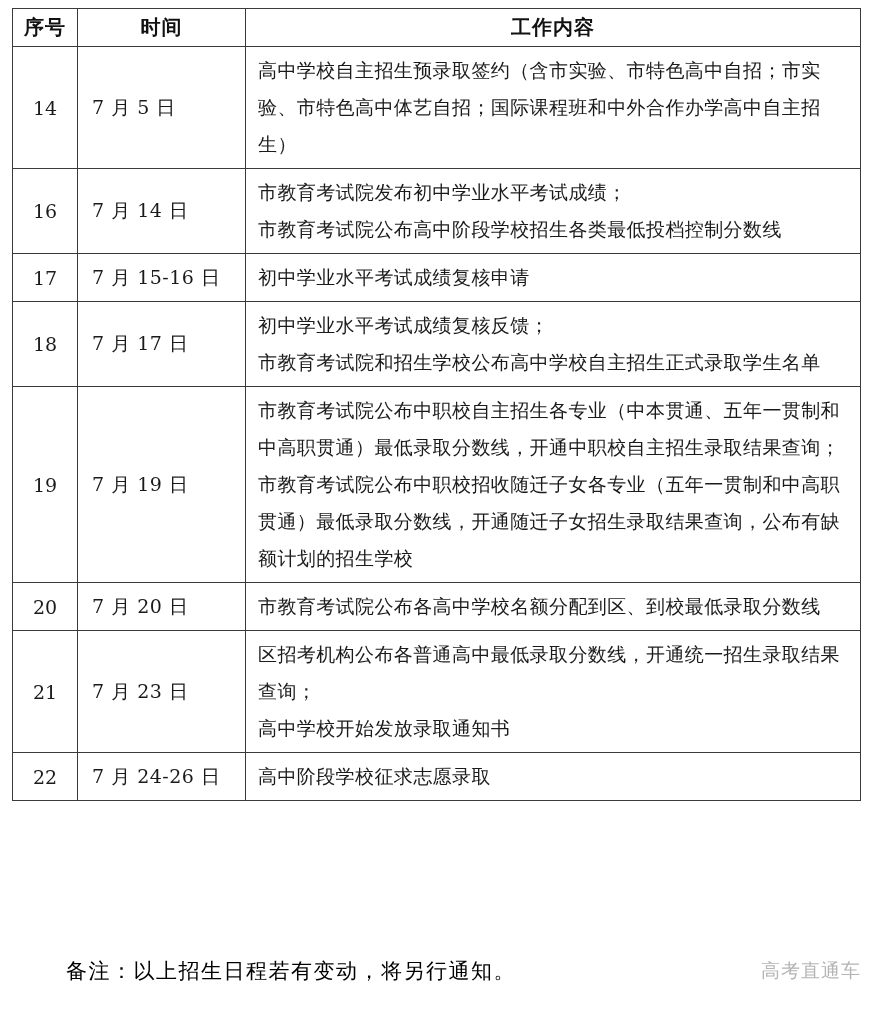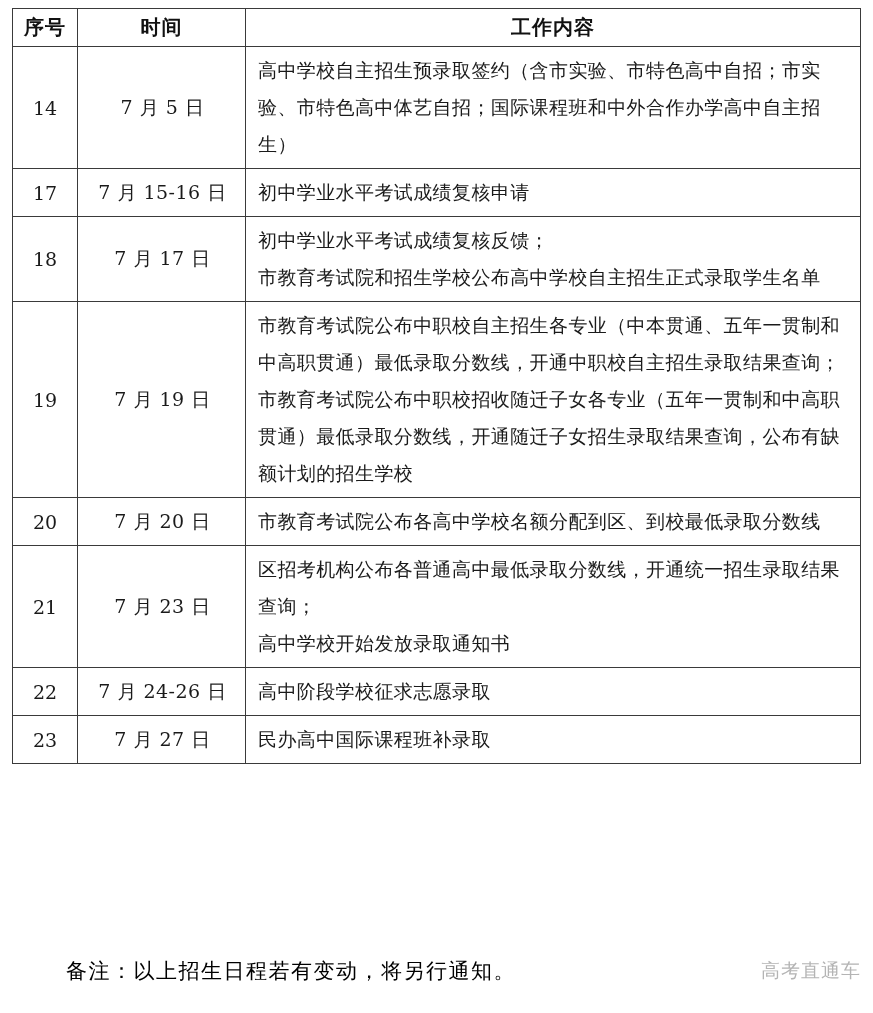--- a/index.html
+++ b/index.html
@@ -53,21 +53,21 @@
     color: #111;
   }
 
   td.cell-no {
     text-align: center;
     font-size: 19px;
     font-family: "DejaVu Serif", "Liberation Serif", serif;
     padding: 12px;
   }
   td.cell-time {
-    text-align: center;
+    text-align: left;
     font-size: 19px;
     padding: 0 12px 0 14px;
     white-space: nowrap;
     letter-spacing: 0.5px;
   }
   td.cell-work {
     text-align: left;
     font-size: 19px;
     line-height: 37px;
     padding: 5px 10px 5px 12px;
@@ -120,20 +120,28 @@
     </thead>
     <tbody id="table-body">
         <tr>
           <td class="cell-no">14</td>
           <td class="cell-time">7 月 5 日</td>
           <td class="cell-work">
             <p>高中学校自主招生预录取签约（含市实验、市特色高中自招；市实验、市特色高中体艺自招；国际课程班和中外合作办学高中自主招生）</p>
           </td>
         </tr>
         <tr>
+          <td class="cell-no">16</td>
+          <td class="cell-time">7 月 14 日</td>
+          <td class="cell-work">
+            <p>市教育考试院发布初中学业水平考试成绩；</p>
+            <p>市教育考试院公布高中阶段学校招生各类最低投档控制分数线</p>
+          </td>
+        </tr>
+        <tr>
           <td class="cell-no">17</td>
           <td class="cell-time">7 月 15-16 日</td>
           <td class="cell-work">
             <p>初中学业水平考试成绩复核申请</p>
           </td>
         </tr>
         <tr>
           <td class="cell-no">18</td>
           <td class="cell-time">7 月 17 日</td>
           <td class="cell-work">
@@ -164,27 +172,20 @@
             <p>高中学校开始发放录取通知书</p>
           </td>
         </tr>
         <tr>
           <td class="cell-no">22</td>
           <td class="cell-time">7 月 24-26 日</td>
           <td class="cell-work">
             <p>高中阶段学校征求志愿录取</p>
           </td>
         </tr>
-        <tr>
-          <td class="cell-no">23</td>
-          <td class="cell-time">7 月 27 日</td>
-          <td class="cell-work">
-            <p>民办高中国际课程班补录取</p>
-          </td>
-        </tr>
       </tbody>
   </table>
 
   <div class="note">备注：以上招生日程若有变动，将另行通知。</div>
 
   <div class="watermark">高考直通车</div>
 
 </div>
 
 </body></html>

